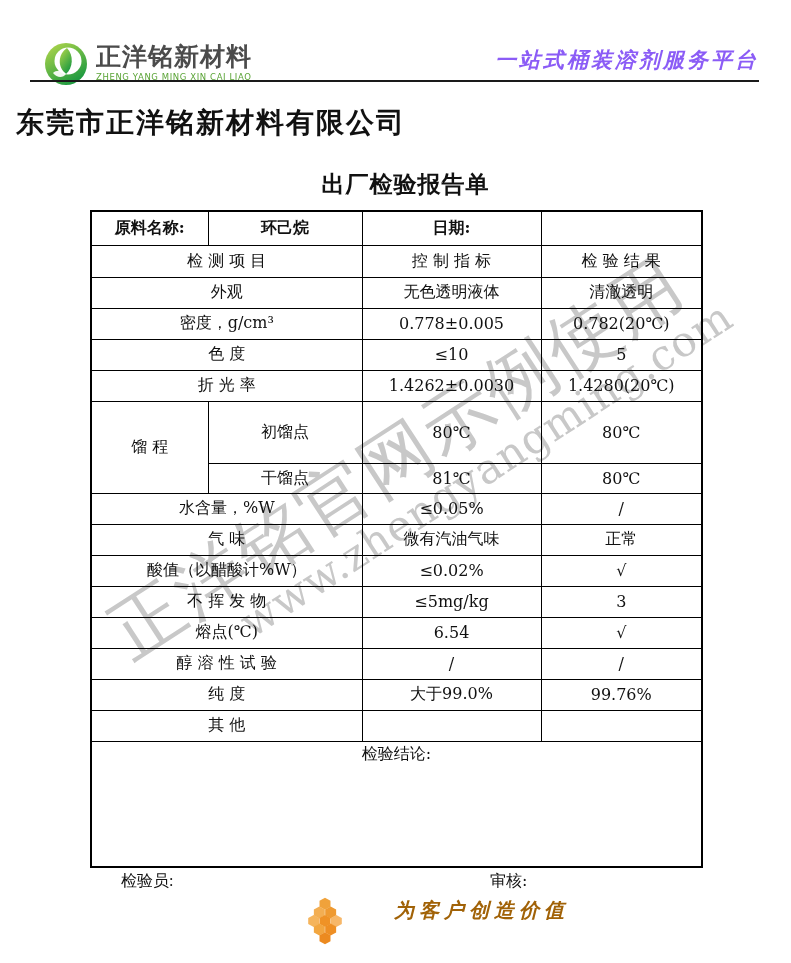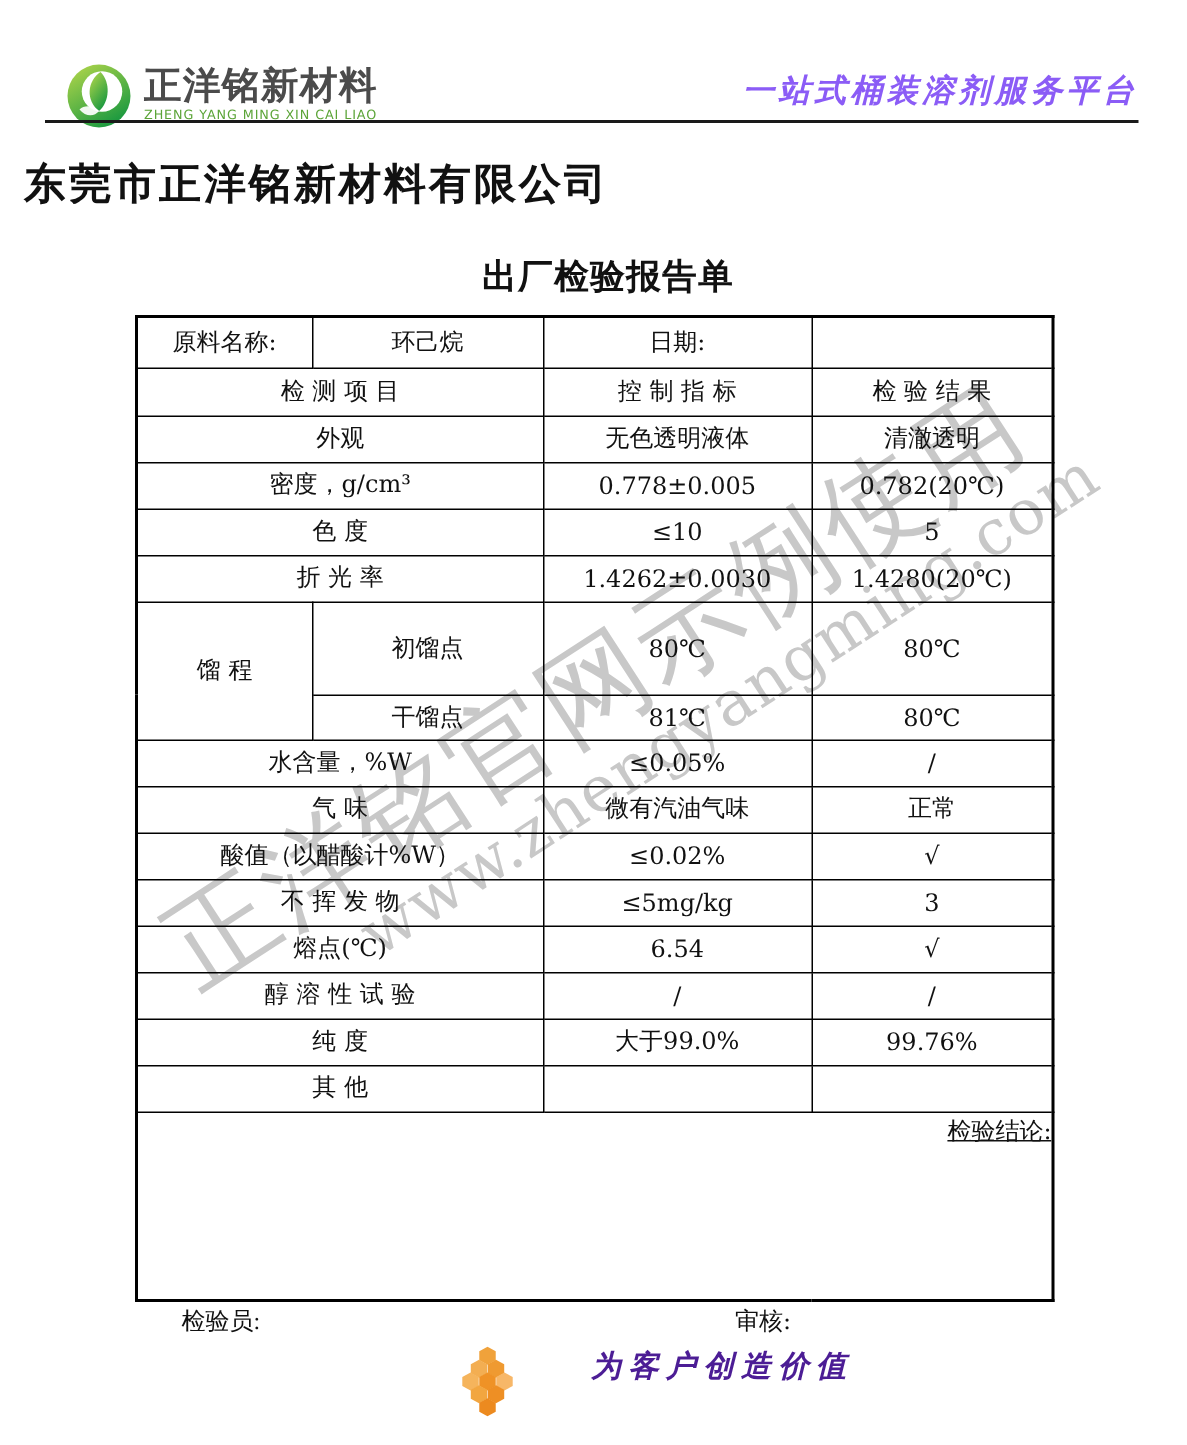--- a/index.html
+++ b/index.html
@@ -50,33 +50,33 @@
   table.report td {
     border:1px solid #000; text-align:center; vertical-align:middle;
     font-size:16px; padding:0; overflow:hidden;
   }
   tr.r-info   { height:34px; }
   tr.r-head   { height:32px; }
   tr.r-norm   { height:31px; }
   tr.r-dist1  { height:62px; }
   tr.r-dist2  { height:30px; }
   tr.r-concl  { height:126px; }
-  tr.r-concl td { vertical-align:top; text-align:right; padding:2px 0;text-decoration:underline; }
-  td.bold { font-weight:normal; }
+  tr.r-concl td { vertical-align:top; text-align:center; padding:2px 0; }
+  td.bold { font-weight:bold; }
   td.left { text-align:left; padding-left:8px; }
   
   .sig { position:absolute; z-index:1; font-size:16px; font-family:"DejaVu Serif", serif; }
   .sig-inspector { left:121px; top:871px;font-family:Liberation Serif, serif; }
   .sig-reviewer  { left:450px; top:871px;margin-left:40px; }
   
   .honeycomb { position:absolute; left:307px; top:897px; z-index:1; }
   .footer-slogan {
     position:absolute; left:394px; top:897px; z-index:1;
     font-size:20px; font-weight:bold; font-style:italic; letter-spacing:5px;
-    color:#4c1d95; font-family:"DejaVu Serif", serif;
+    color:#a16207; font-family:"DejaVu Serif", serif;
   }
 </style>
 </head>
 <body>
 
 <div class="page">
 
   <div class="wm wm1">正洋铭官网示例使用</div>
   <div class="wm wm2">www.zhengyangming.com</div>
 

